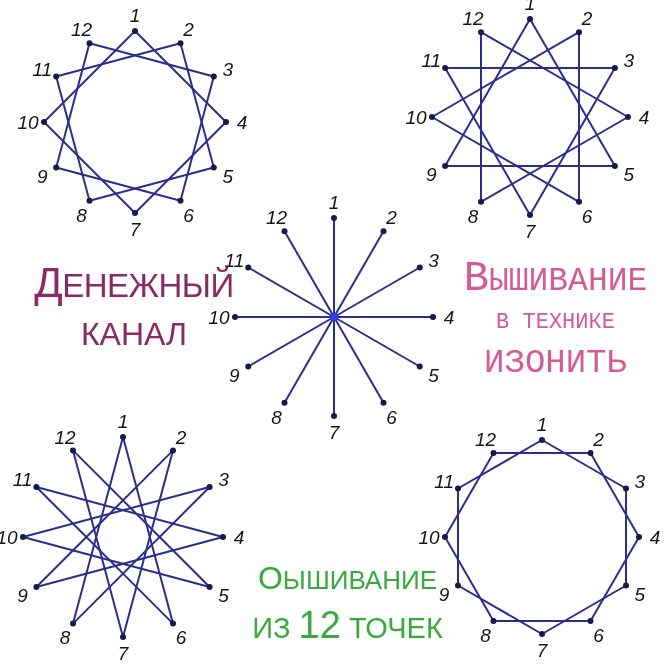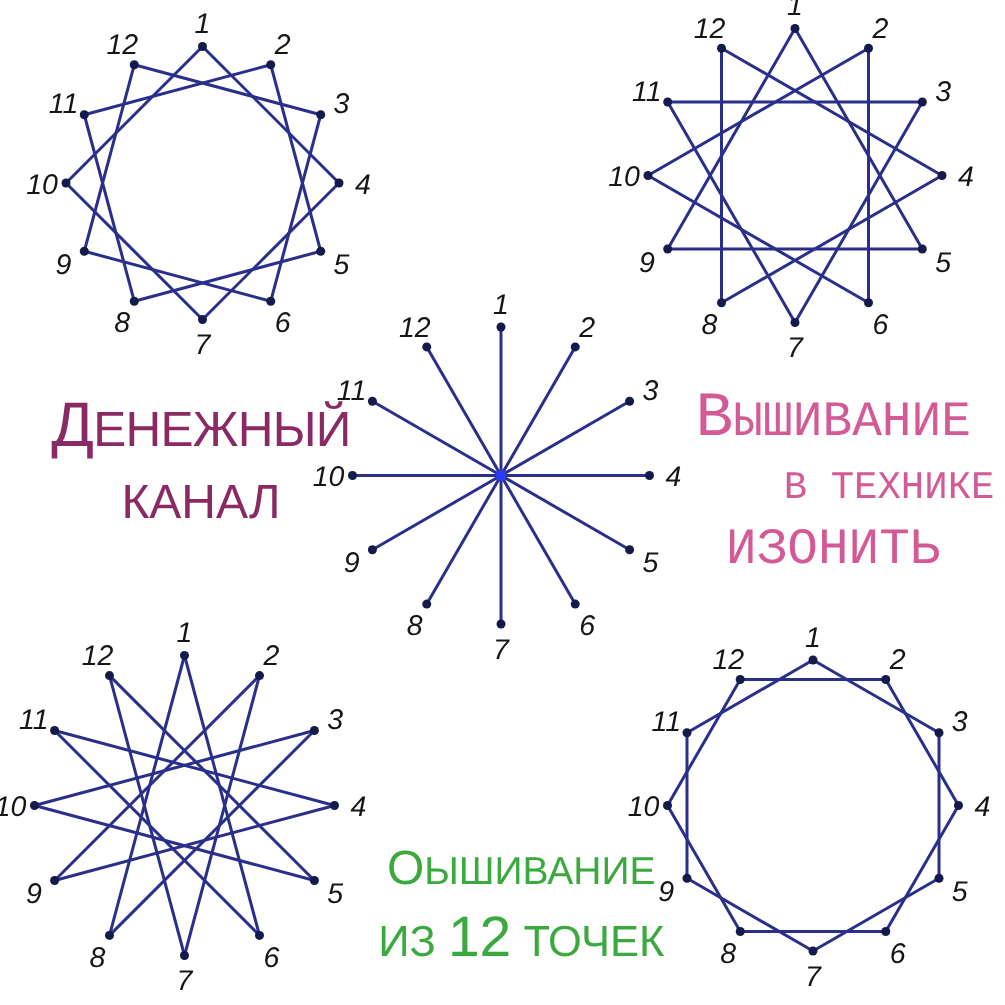--- a/index.html
+++ b/index.html
@@ -9,21 +9,21 @@
   .num { font-family:"Liberation Sans", sans-serif; font-style:italic; font-size:19px; fill:#151515; }
   .title { position:absolute; text-align:center; font-family:"Liberation Sans", sans-serif;
            line-height:1; white-space:nowrap; text-shadow:0 0 2px rgba(255,255,255,0.6); }
   .t-money { left:18px; top:262px; width:200px; color:#8a2a64;margin-left:16px; }
   .t-money .l1 { font-size:33px; letter-spacing:-0.5px; }
   .t-money .l1 .cap { font-size:42px; }
   .t-money .l2 { font-size:32px; margin-top:14px; }
   .t-embr { left:448px; top:258px; width:215px; color:#d45a96;font-family:Liberation Mono, monospace; }
   .t-embr .l1 { font-size:33px; }
   .t-embr .l1 .cap { font-size:42px; }
-  .t-embr .l2 { font-size:26px; margin-top:12px;text-align:right; }
+  .t-embr .l2 { font-size:22px; margin-top:12px; }
   .t-embr .l3 { font-size:34px; margin-top:12px; }
   .t-circ { left:240px; top:562px; width:215px; color:#3aaa3e; }
   .t-circ .l1 { font-size:26px; }
   .t-circ .l1 .cap { font-size:32px; }
   .t-circ .l2 { font-size:29px; margin-top:12px; }
   .t-circ .l2 .big { font-size:38px; }
 </style>
 </head>
 <body>
 

